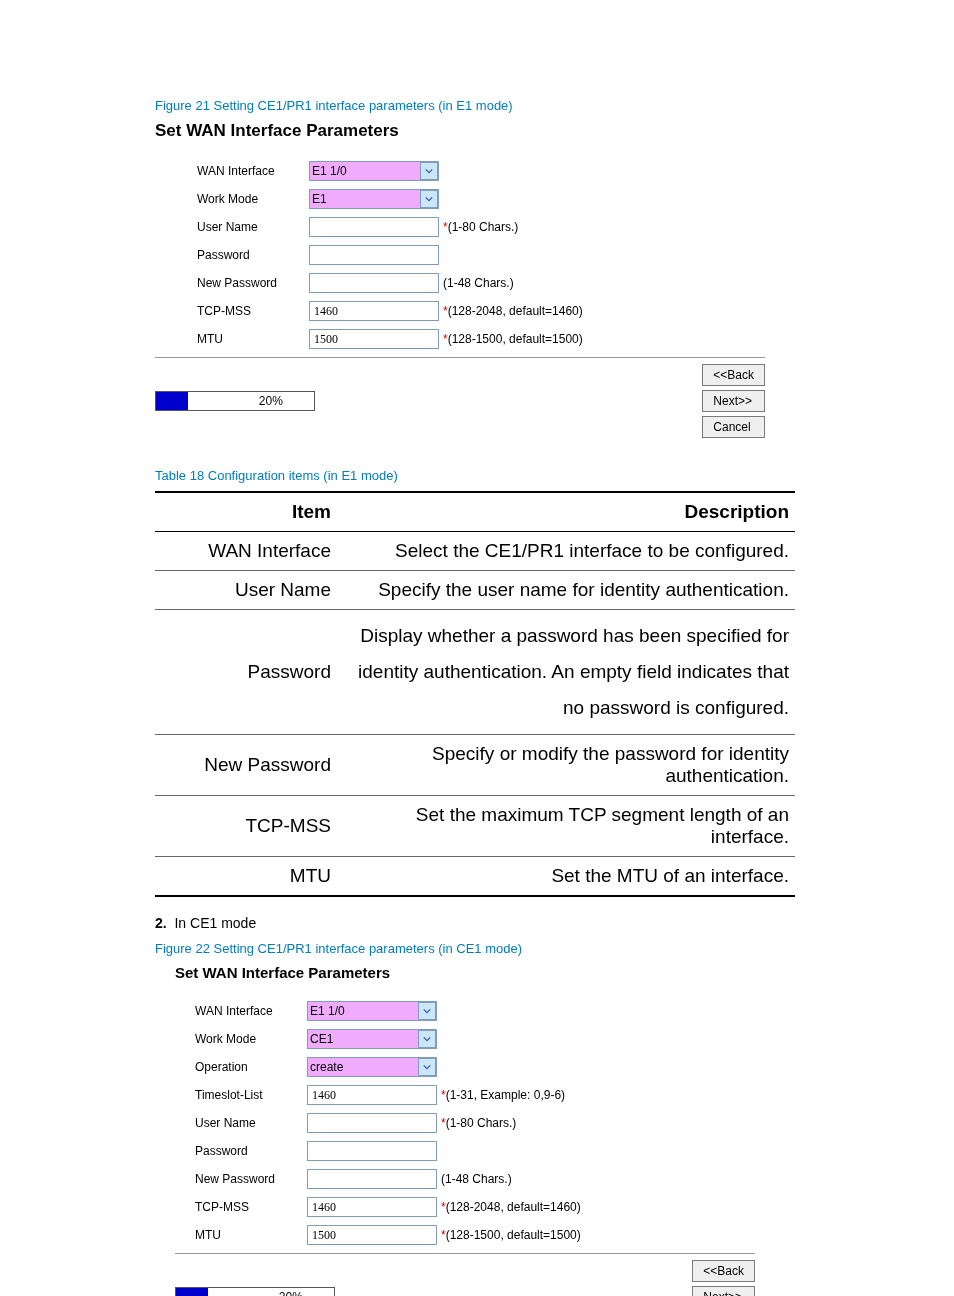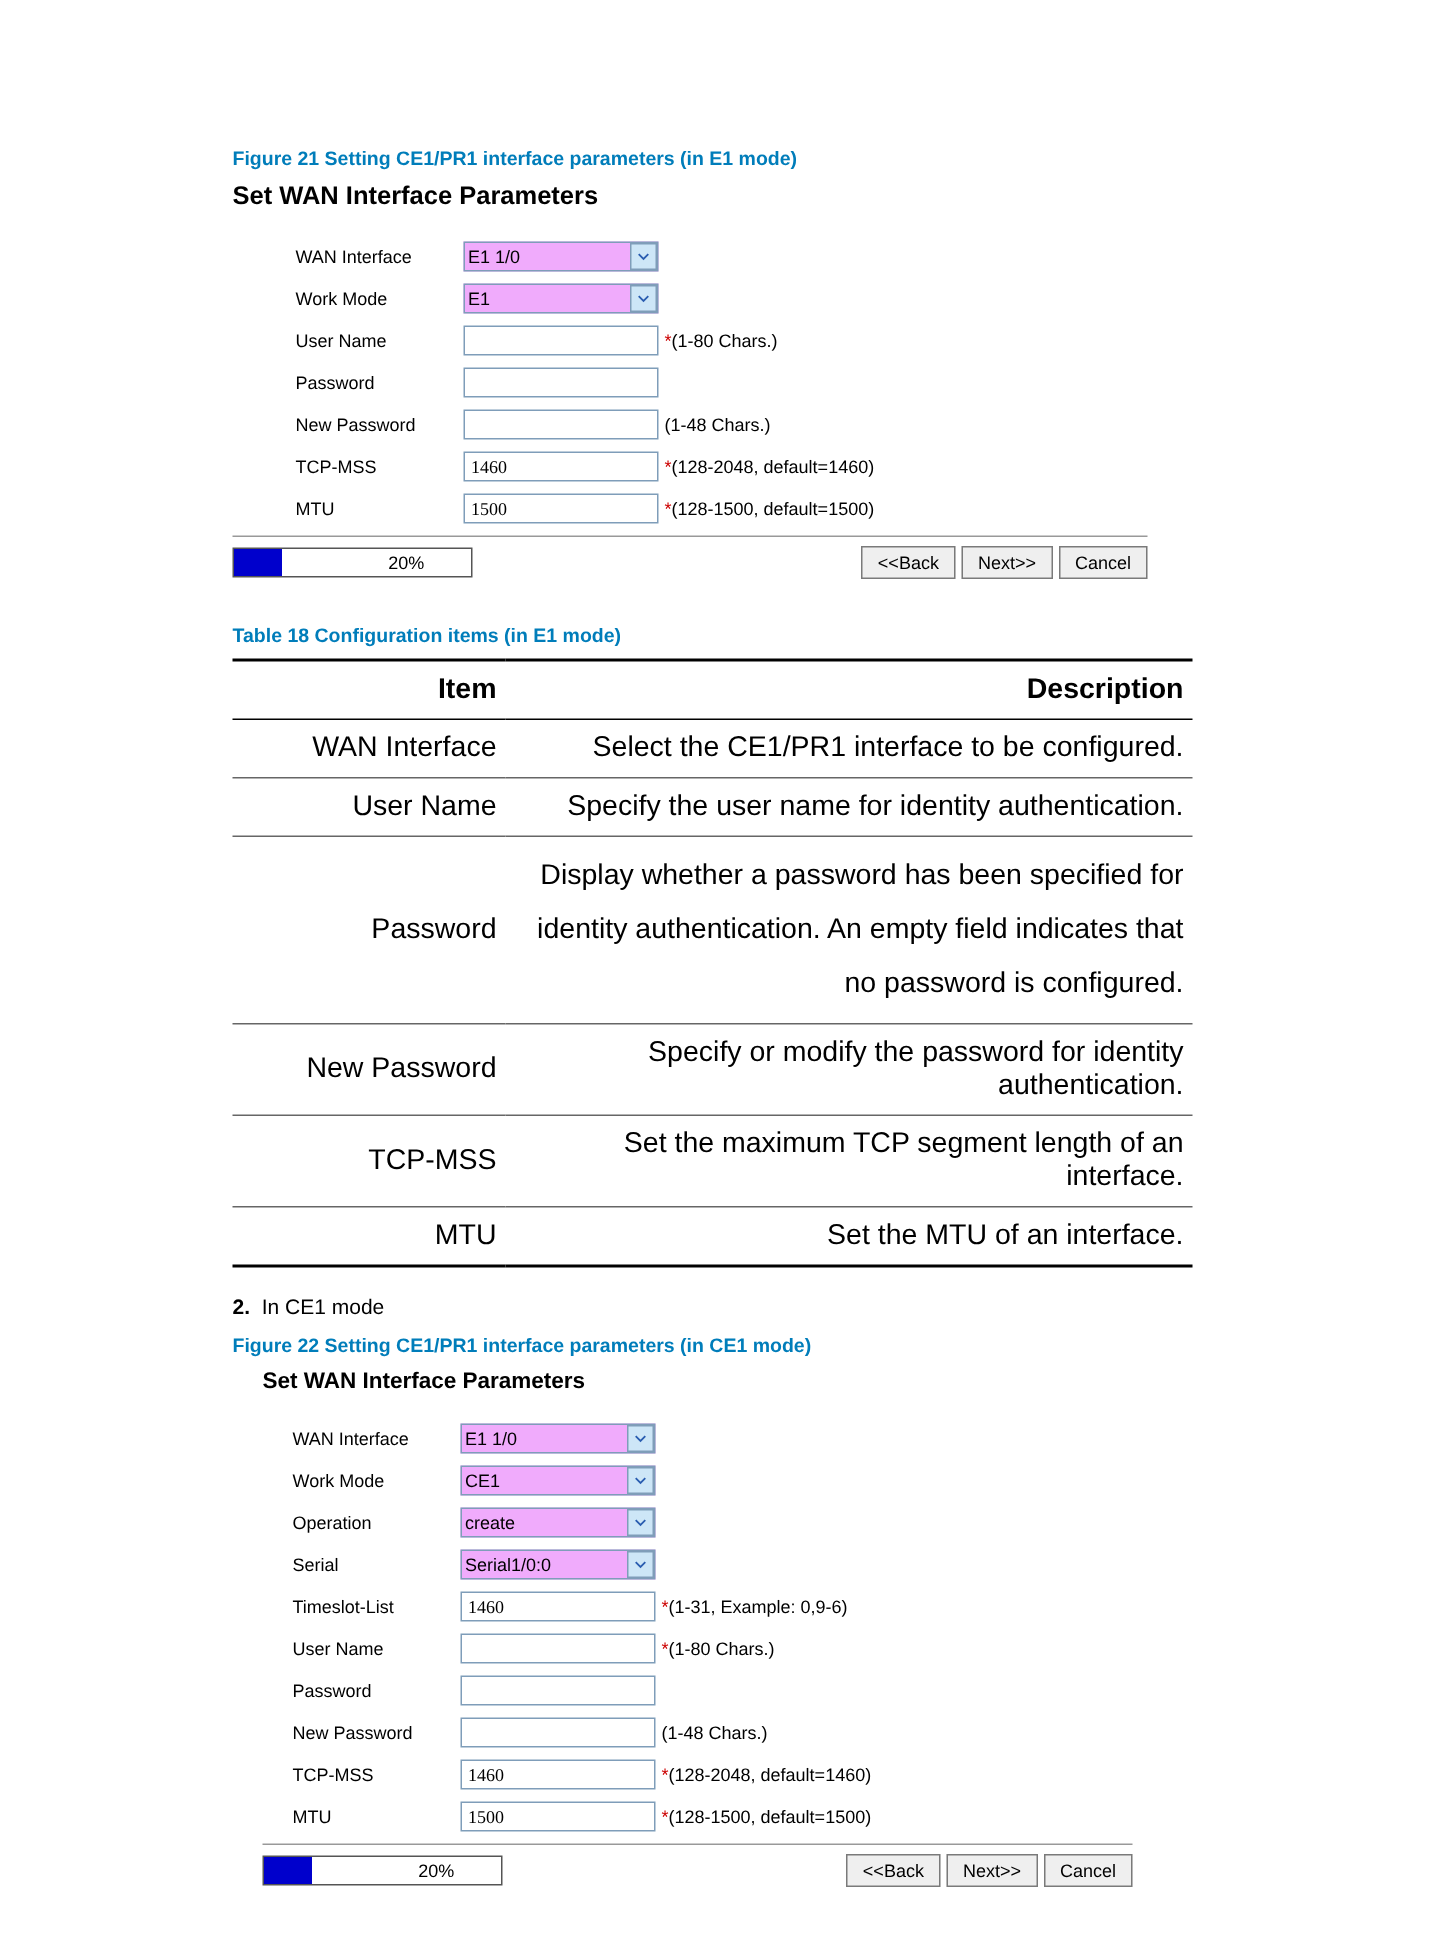--- a/index.html
+++ b/index.html
@@ -6,21 +6,21 @@
     font-family: Arial, Helvetica, sans-serif;
     font-size: 13px;
     margin: 0;
     padding: 90px 155px 60px 155px;
     color: #000;
     width: 954px;
     box-sizing: border-box;
   }
   .caption {
     color: #007dba;
-    font-weight: bold;
+    font-weight: normal;
     font-size: 13px;
     margin: 8px 0;
   }
   .panel-title {
     font-weight: bold;
     font-size: 17px;
     margin: 6px 0 20px 0;
   }
   .form-box {
     margin: 0 0 8px 0;
@@ -91,21 +91,21 @@
   .progress-fill {
     background: #0000cc;
     height: 100%;
   }
   .progress-text {
     flex: 1;
     text-align: center;
     font-size: 12px;
     margin-left: 40px;
   }
-  .btn-group { display: flex; gap: 4px; }
+  .btn-group { display: flex; gap: 4px; flex-direction: column; }
   .btn {
     border: 1px solid #7a7a7a;
     background: #efefef;
     height: 20px;
     font-size: 12px;
     padding: 0 10px;
     display: flex;
     align-items: center;
   }
   table.cfg {
@@ -276,31 +276,20 @@
     <div class="form-select">
       <span>create</span>
       <span class="dd-arrow">
           <svg viewBox="0 0 10 10">
             <path d="M1 3 L5 7 L9 3" fill="none" stroke="#2a5db0" stroke-width="1.5"></path>
           </svg>
         </span>
     </div>
   </div>
 
-  <div class="form-row" style="padding-left:20px">
-    <span class="form-label">Serial</span>
-    <div class="form-select">
-      <span>Serial1/0:0</span>
-      <span class="dd-arrow">
-          <svg viewBox="0 0 10 10">
-            <path d="M1 3 L5 7 L9 3" fill="none" stroke="#2a5db0" stroke-width="1.5"></path>
-          </svg>
-        </span>
-    </div>
-  </div>
 
   <div class="form-row" style="padding-left:20px">
     <span class="form-label">Timeslot-List</span>
     <input class="form-input" value="1460" style="">
     <span class="hint"><span class="ast">*</span><span>(1-31, Example: 0,9-6)</span></span>
   </div>
 
   <div class="form-row" style="padding-left:20px">
     <span class="form-label">User Name</span>
     <input class="form-input" value="" style="">

